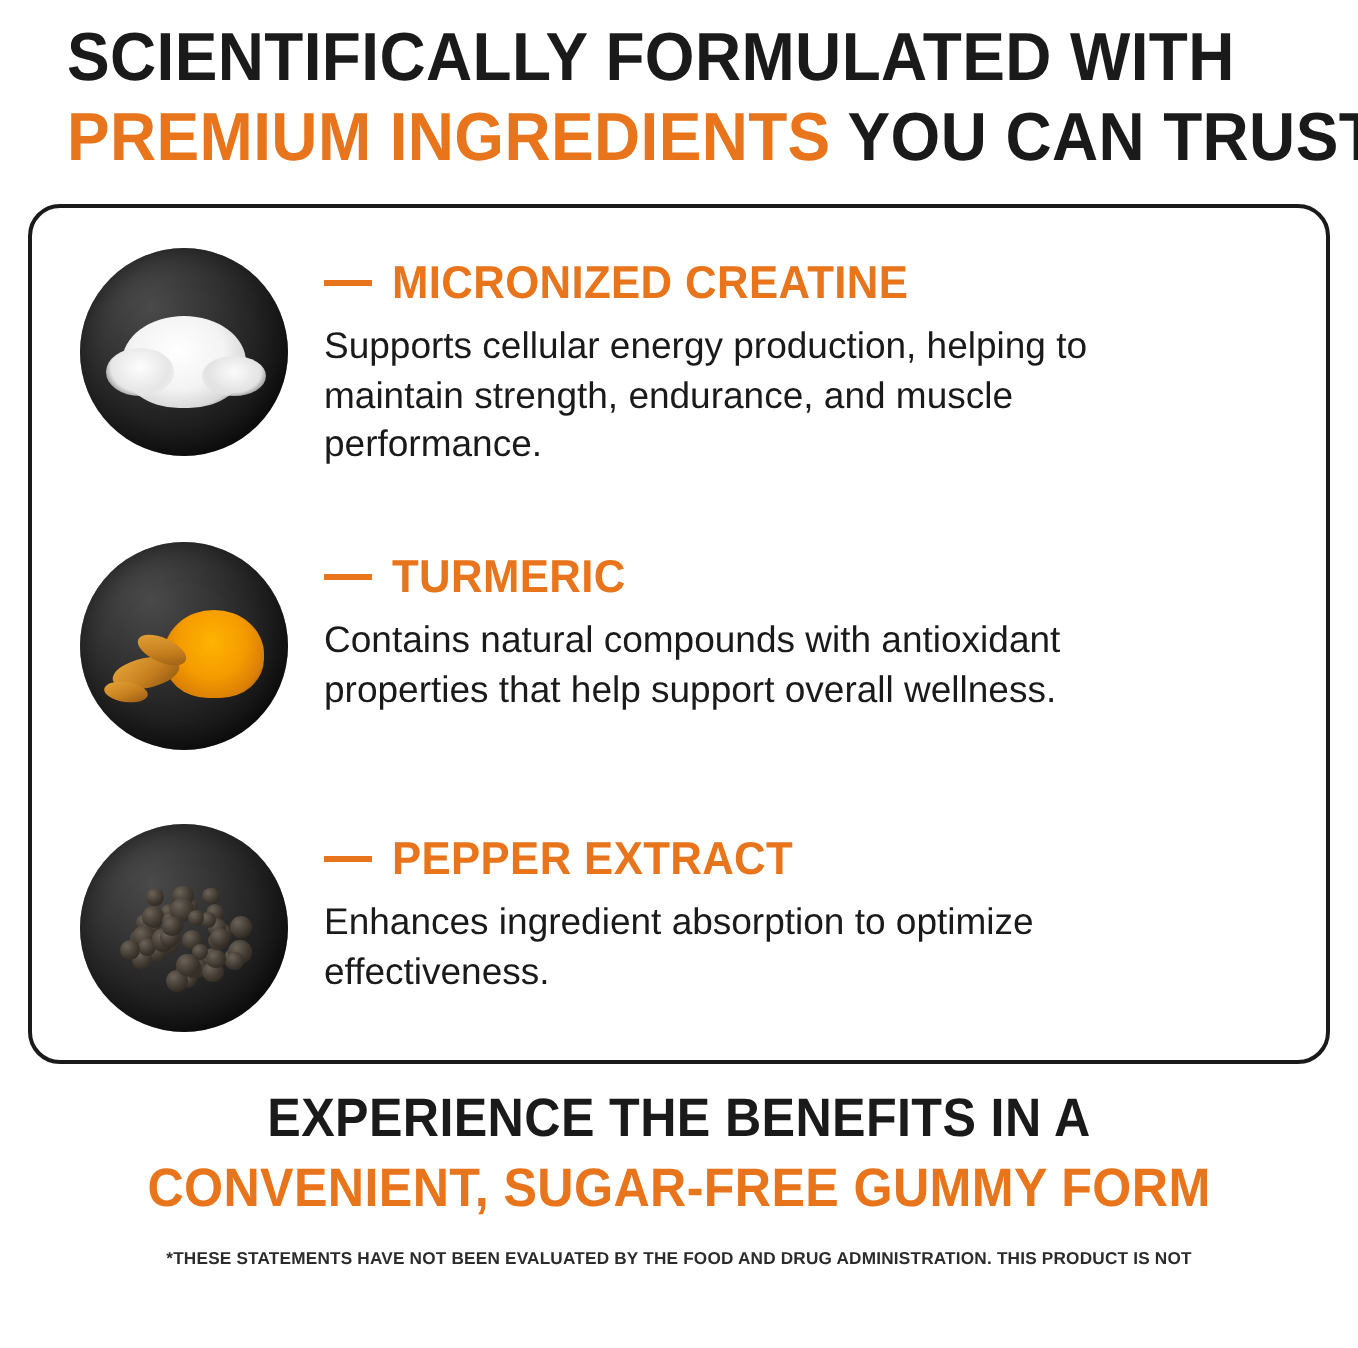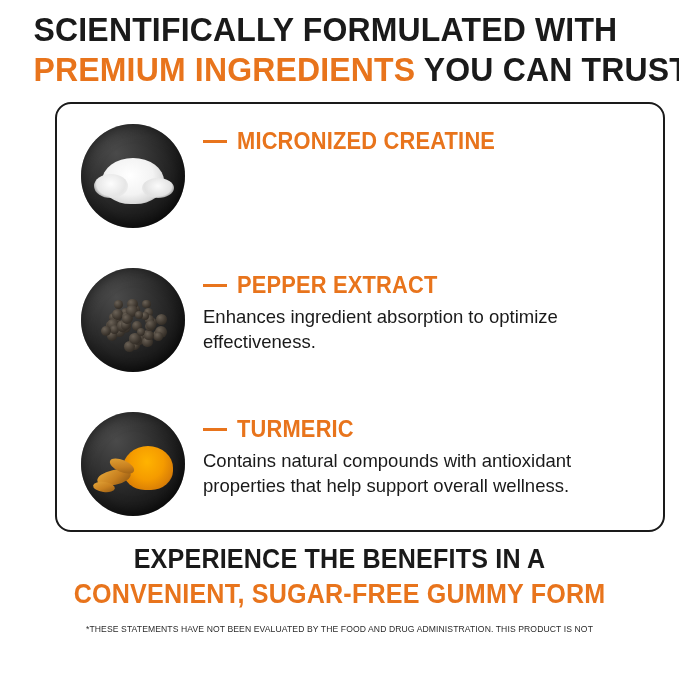--- a/index.html
+++ b/index.html
@@ -48,21 +48,20 @@
     margin-top: 16px;
     border: 2px solid #1a1a1a;
     border-radius: 16px;
     flex: 0 0 auto;
     height: 430px;
     box-sizing: border-box;
     padding: 16px 20px 14px 20px;
     display: flex;
     flex-direction: column;
     justify-content: space-between;
-    margin-left: 41px;
   }
   .ing-row {
     display: flex;
     align-items: flex-start;
     gap: 8px;
   }
   .bowl-wrap {
     flex: 0 0 112px;
     display: flex;
     justify-content: center;
@@ -193,20 +192,21 @@
   }
   .foot-line.one { color: #1a1a1a; }
   .foot-line.two { color: #E8741C; margin-top: 4px; }
   .disclaimer {
     margin-top: 14px;
     font-size: 8.6px;
     line-height: 1.35;
     color: #2b2b2b;
     text-transform: uppercase;
     letter-spacing: 0.1px;
+    font-weight: bold;
   }
 </style>
 </head>
 <body>
 
 <div class="page">
 
   <div class="headline">
     <div class="headline-line first">
       <span class="dark">SCIENTIFICALLY FORMULATED WITH</span>
@@ -222,20 +222,39 @@
       <div class="bowl-wrap">
         <div class="bowl">
           <div class="powder-white"></div>
         </div>
       </div>
       <div class="text-col">
         <div class="ing-title-row">
           <span class="dash"></span>
           <span class="ing-title">MICRONIZED CREATINE</span>
         </div>
+        <div class="ing-desc">Supports cellular energy production, helping to maintain strength, endurance, and muscle performance.</div>
+      </div>
+    </div>
+
+    <div class="ing-row">
+      <div class="bowl-wrap">
+        <div class="bowl">
+          <div class="powder-turmeric"></div>
+          <div class="root r1"></div>
+          <div class="root r2"></div>
+          <div class="root r3"></div>
+        </div>
+      </div>
+      <div class="text-col">
+        <div class="ing-title-row">
+          <span class="dash"></span>
+          <span class="ing-title">TURMERIC</span>
+        </div>
+        <div class="ing-desc">Contains natural compounds with antioxidant properties that help support overall wellness.</div>
       </div>
     </div>
 
     <div class="ing-row">
       <div class="bowl-wrap">
         <div class="bowl" id="pepper-bowl">
             <div class="pepper" style="width: 8.4619px; height: 8.4619px; left: 25.344px; top: 52.9184px;"></div>
             <div class="pepper" style="width: 10.0255px; height: 10.0255px; left: 47.7428px; top: 67.9515px;"></div>
             <div class="pepper" style="width: 10.3577px; height: 10.3577px; left: 71.5885px; top: 62.1476px;"></div>
             <div class="pepper" style="width: 11.125px; height: 11.125px; left: 32.8842px; top: 57.6651px;"></div>
@@ -285,38 +304,20 @@
       </div>
       <div class="text-col">
         <div class="ing-title-row">
           <span class="dash"></span>
           <span class="ing-title">PEPPER EXTRACT</span>
         </div>
         <div class="ing-desc">Enhances ingredient absorption to optimize effectiveness.</div>
       </div>
     </div>
 
-    <div class="ing-row">
-      <div class="bowl-wrap">
-        <div class="bowl">
-          <div class="powder-turmeric"></div>
-          <div class="root r1"></div>
-          <div class="root r2"></div>
-          <div class="root r3"></div>
-        </div>
-      </div>
-      <div class="text-col">
-        <div class="ing-title-row">
-          <span class="dash"></span>
-          <span class="ing-title">TURMERIC</span>
-        </div>
-        <div class="ing-desc">Contains natural compounds with antioxidant properties that help support overall wellness.</div>
-      </div>
-    </div>
-
   </div>
 
   <div class="footer">
     <div class="foot-line one">EXPERIENCE THE BENEFITS IN A</div>
     <div class="foot-line two">CONVENIENT, SUGAR-FREE GUMMY FORM</div>
     <div class="disclaimer">
       <div>*THESE STATEMENTS HAVE NOT BEEN EVALUATED BY THE FOOD AND DRUG ADMINISTRATION. THIS PRODUCT IS NOT</div>
     </div>
   </div>
 

